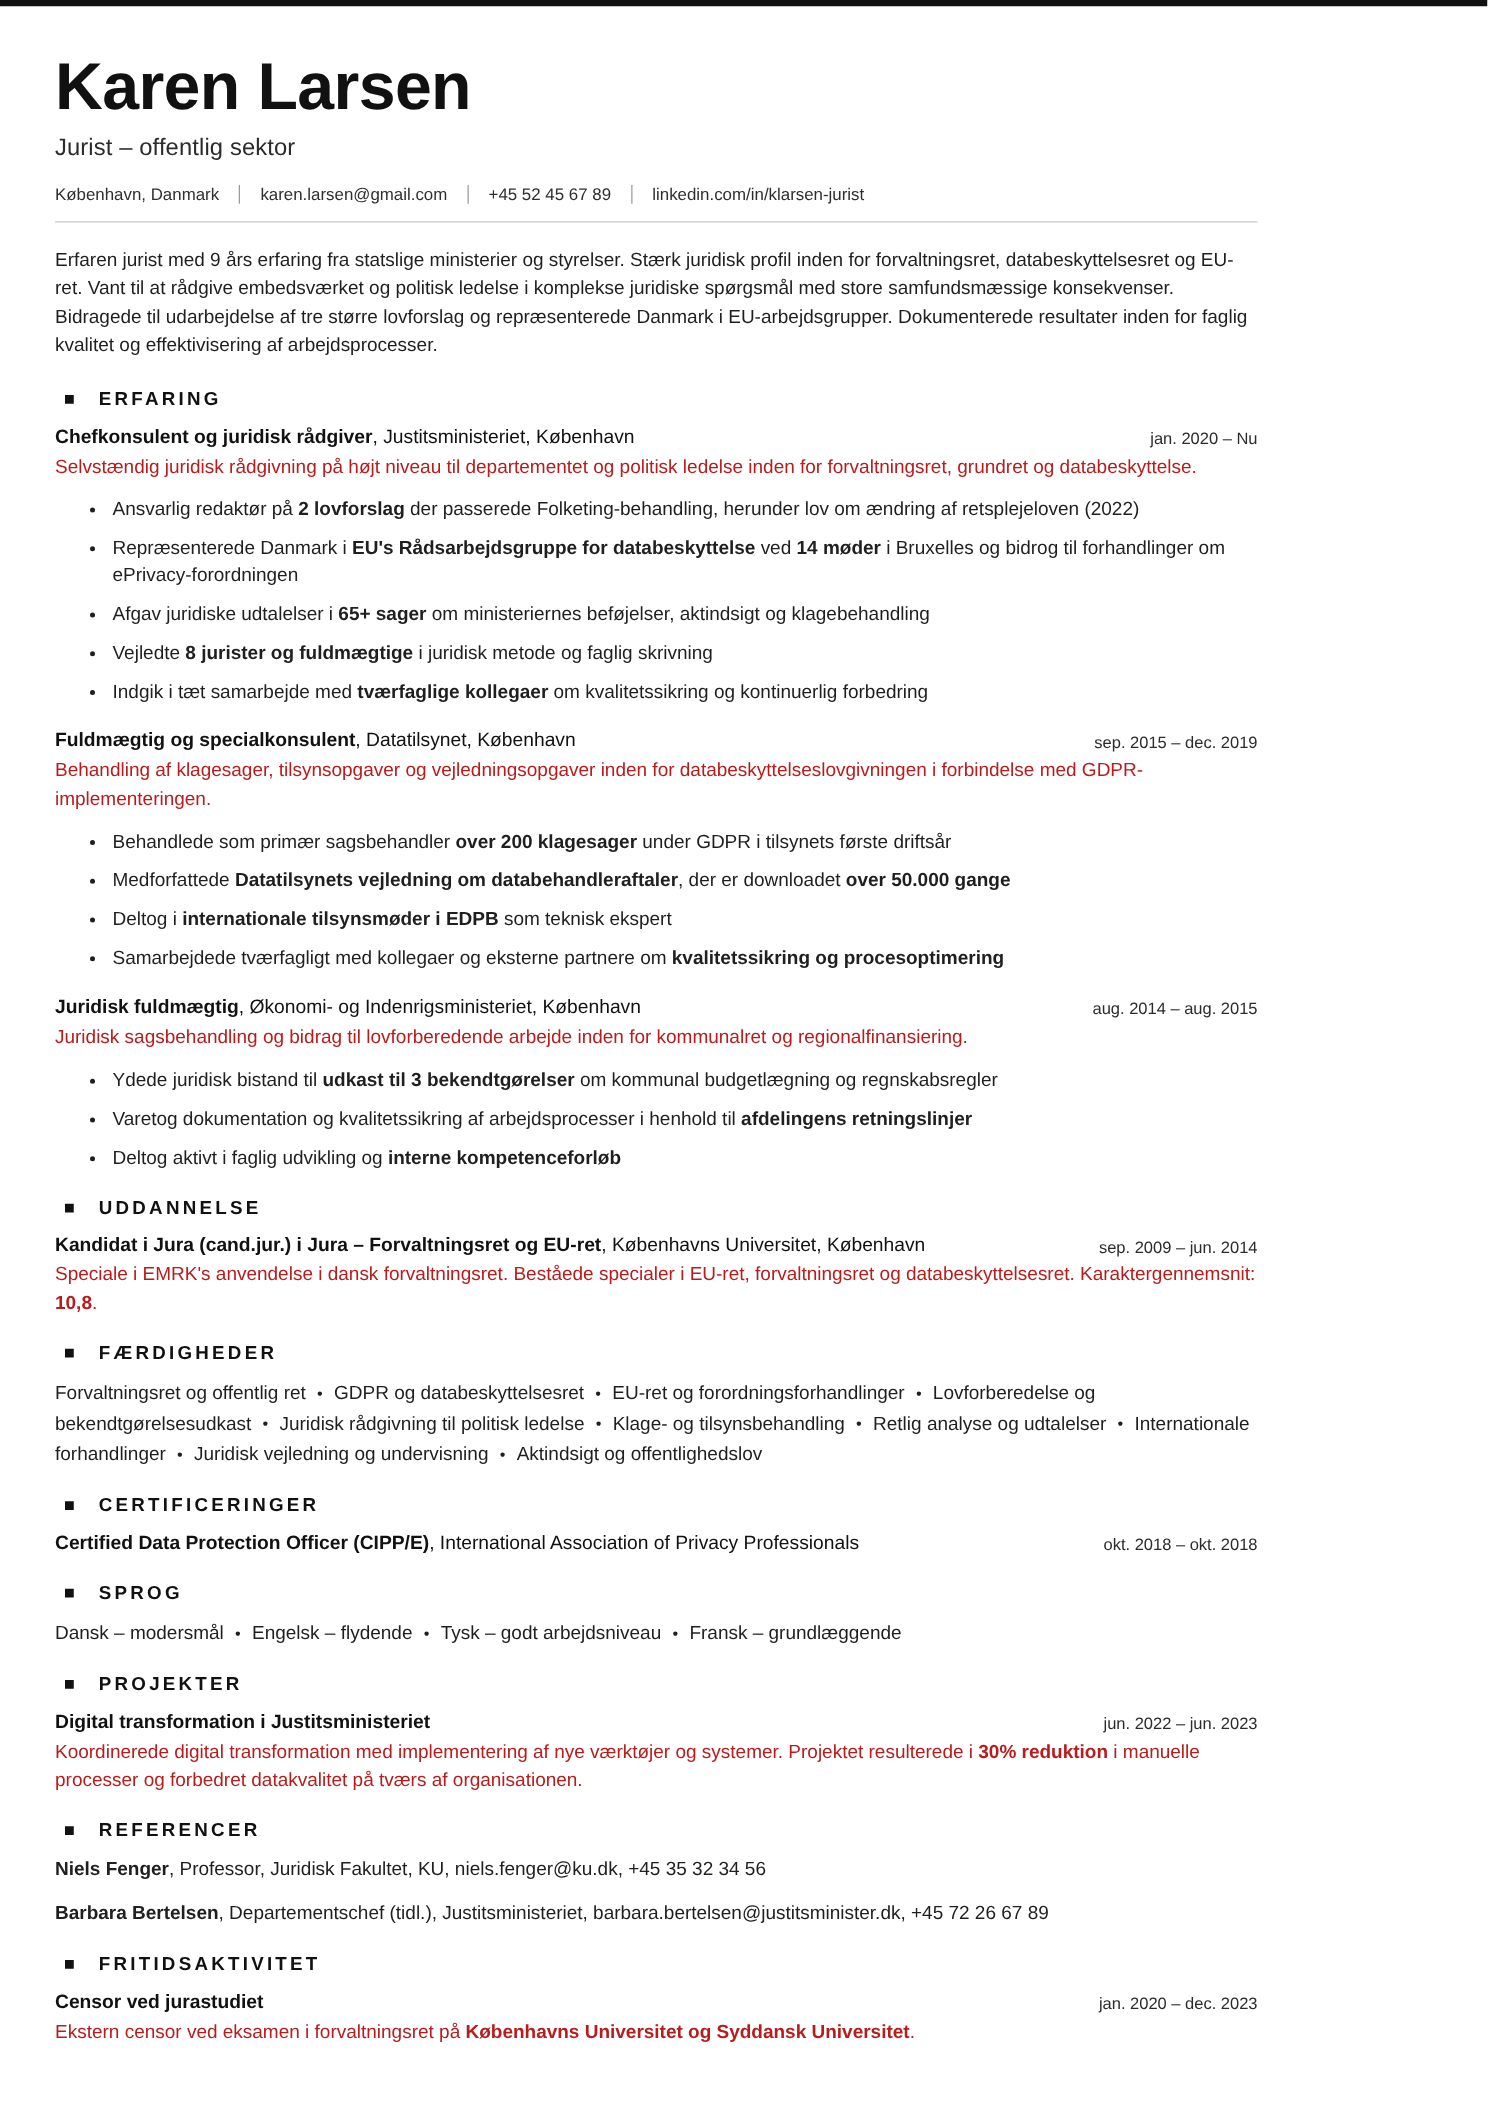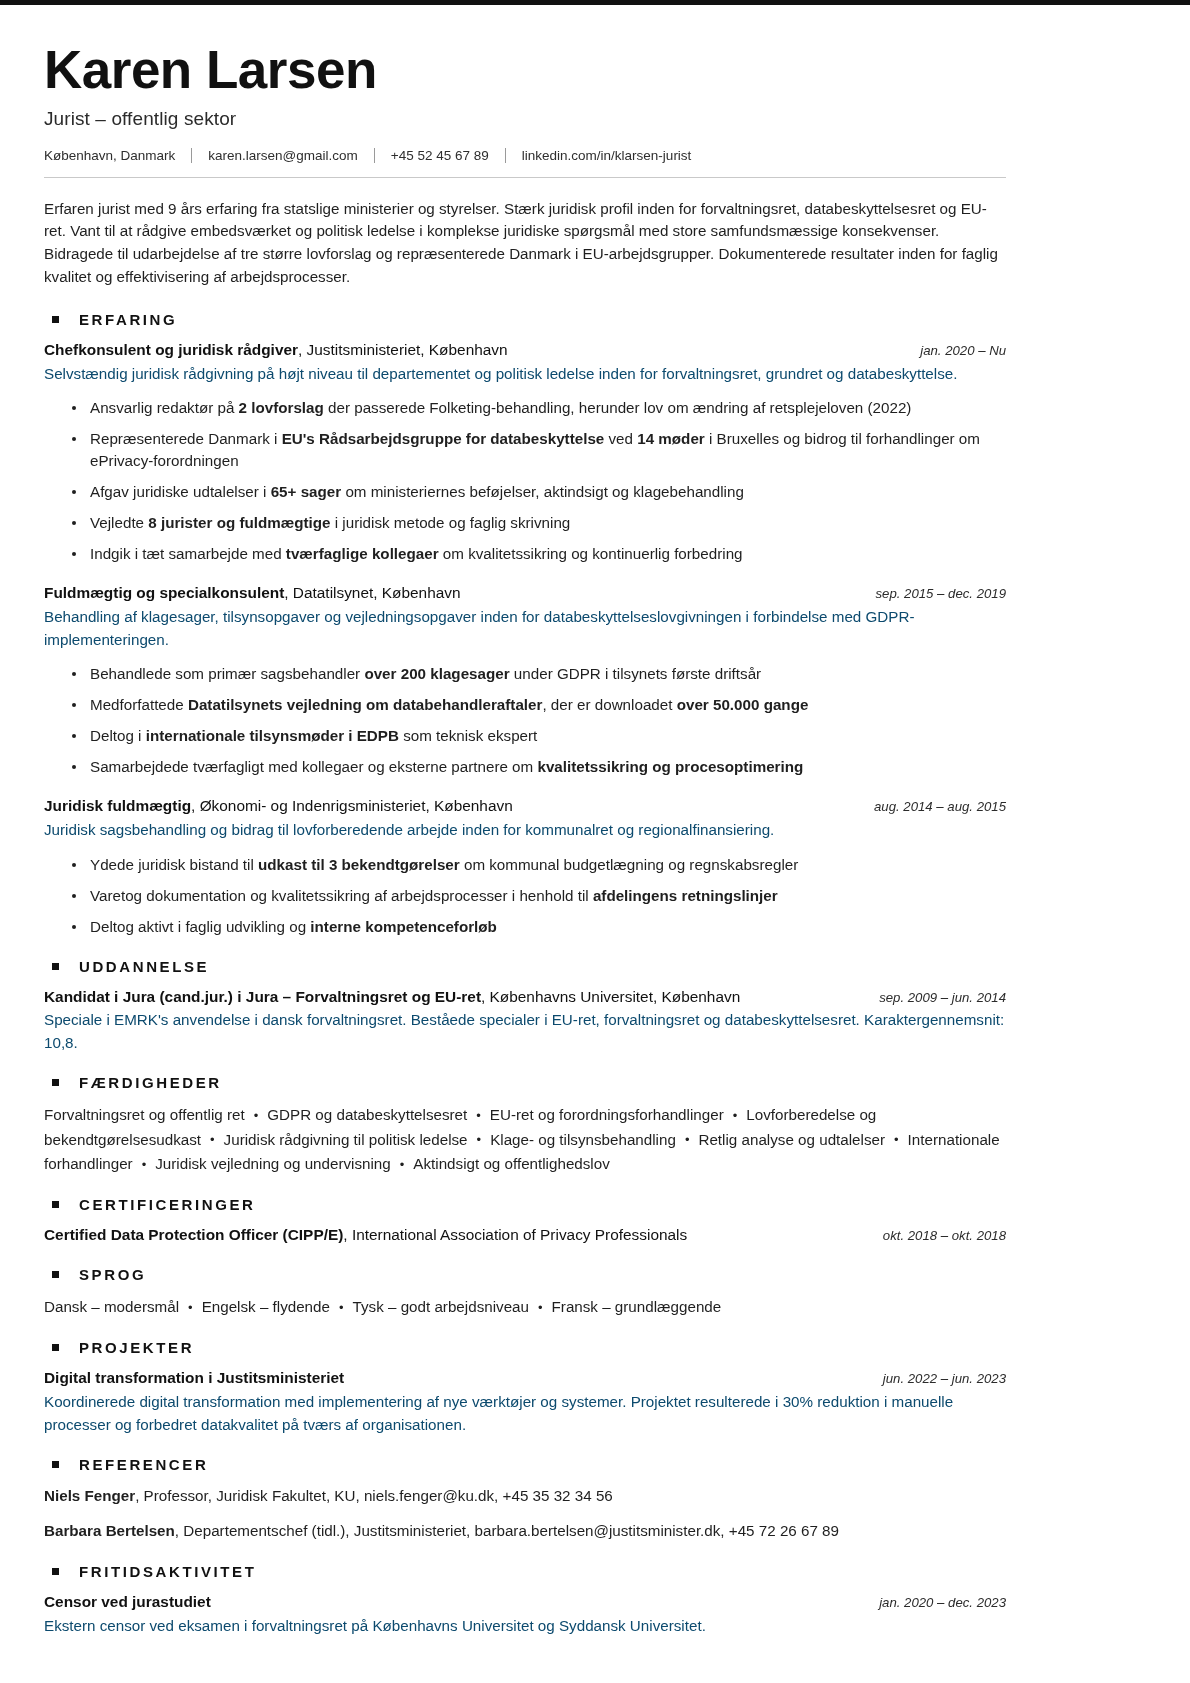--- a/index.html
+++ b/index.html
@@ -104,32 +104,31 @@
     gap: 8px;
   }
   .entry-title {
     font-size: 15.4px;
     color: #111111;
     line-height: 1.35;
   }
   .entry-title b { font-weight: 700; }
   .entry-date {
     font-size: 13.2px;
-    font-style: italic;
     color: #2b2b2b;
     white-space: nowrap;
     flex: 0 0 auto;
   }
   .entry-desc {
     font-size: 15.2px;
     line-height: 1.48;
-    color: #0c4a6e;
+    color: #b91c1c;
     margin-top: 2px;
   }
-  .entry-desc b { font-weight: 400; }
+  .entry-desc b { font-weight: 700; }
   ul.bullets {
     list-style: none;
     margin: 12px 0 0 0;
     padding: 0 0 0 26px;
   }
   ul.bullets li {
     position: relative;
     font-size: 15.2px;
     line-height: 1.45;
     color: #1f1f1f;

